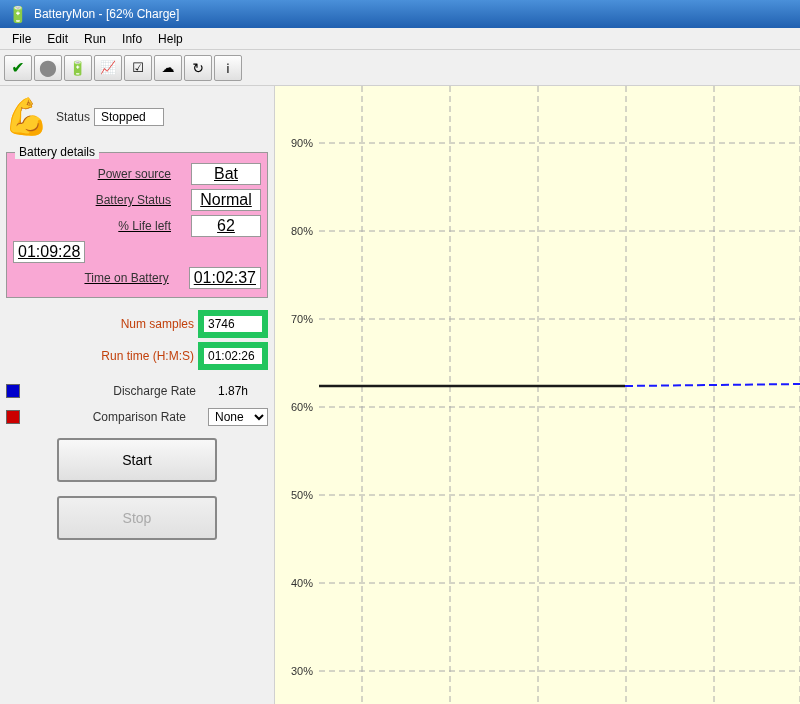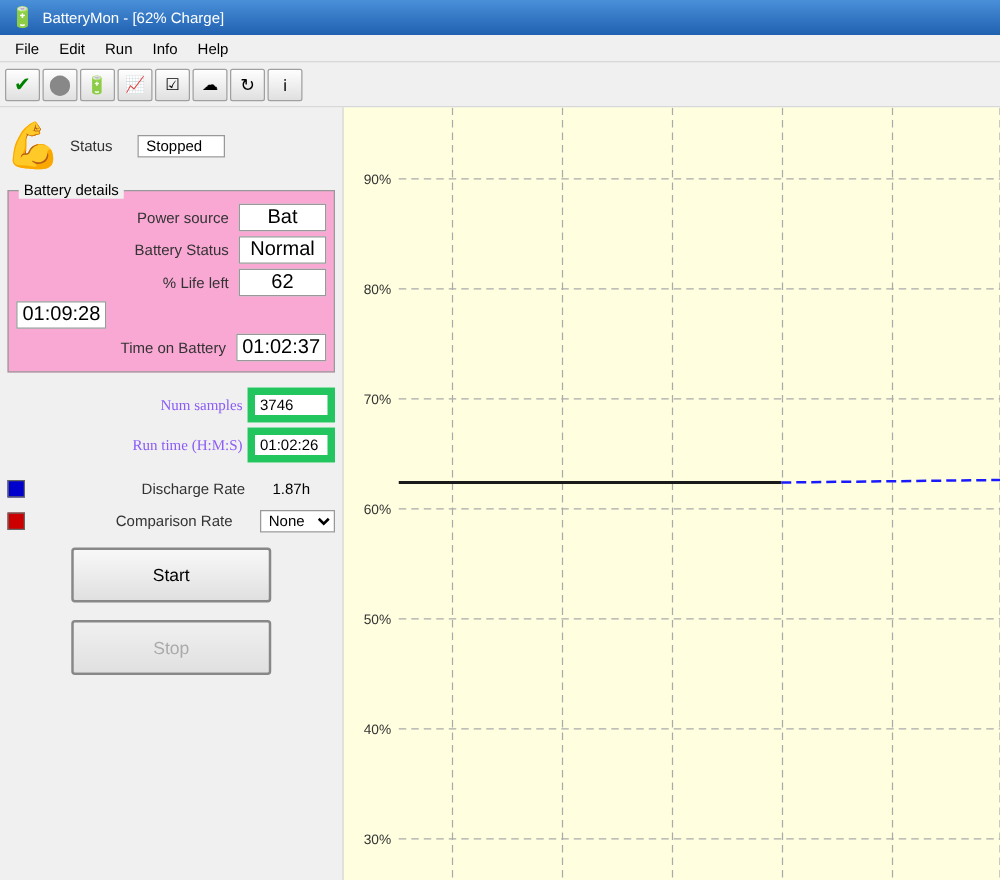--- a/index.html
+++ b/index.html
@@ -93,21 +93,21 @@
       width: 42px;
       height: 42px;
       font-size: 36px;
       display: flex;
       align-items: center;
       justify-content: center;
     }
     .status-label-group {
       display: flex;
       align-items: center;
-      gap: 20px;
+      gap: 4px;
       justify-content: flex-end;
     }
     .status-label {
       font-size: 12px;
       color: #333;
     }
     .status-value-box {
       border: 1px solid #999;
       background: white;
       padding: 1px 6px;
@@ -131,21 +131,22 @@
       padding: 0 4px;
       font-size: 12px;
       font-weight: normal;
     }
 
     .detail-row {
       display: flex;
       align-items: center;
       justify-content: space-between;
       padding: 2px 0;
-      gap: 8px;
+      gap: 20px;
+      text-decoration: underline;
     }
     .detail-label {
       font-size: 12px;
       color: #333;
       text-align: right;
       flex: 1;
     }
     .detail-value-box {
       border: 1px solid #999;
       background: white;
@@ -161,24 +162,23 @@
     }
     .stats-row {
       display: flex;
       align-items: center;
       justify-content: space-between;
       padding: 2px 0;
       gap: 4px;
     }
     .stats-label {
       font-size: 12px;
-      color: #8b5cf6;
+      color: #c2410c;
       text-align: right;
       flex: 1;
-      font-family: Liberation Serif, serif;
     }
     .stats-value-box {
       border: 6px solid #22c55e;
       background: white;
       padding: 1px 4px;
       font-size: 12px;
       min-width: 70px;
       text-align: left;
     }
 

